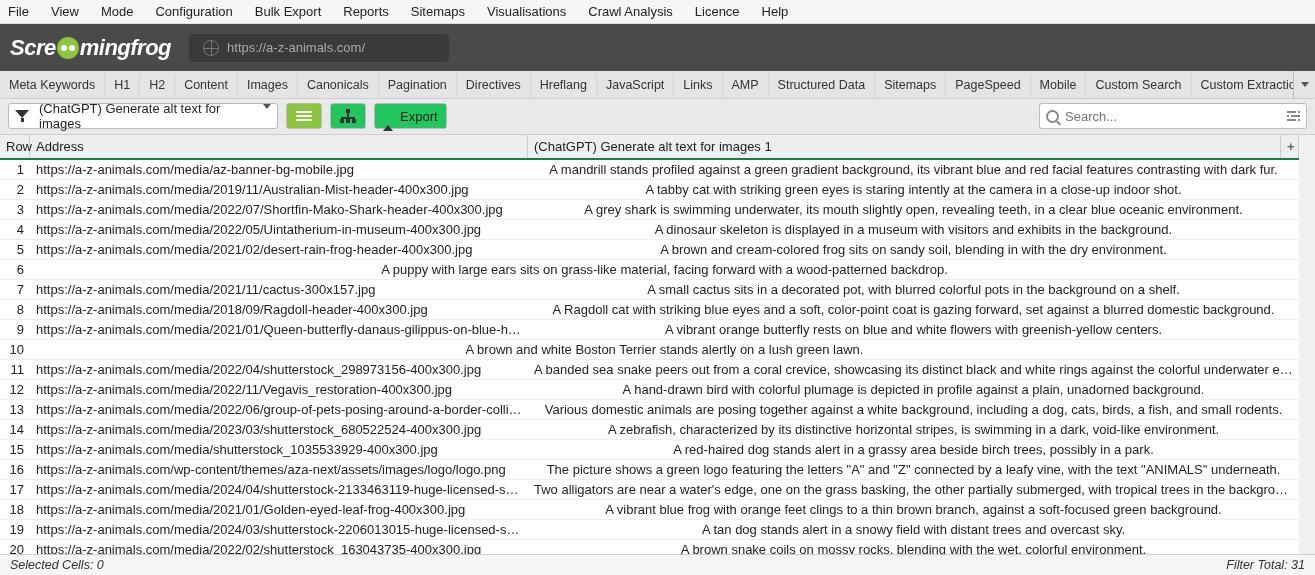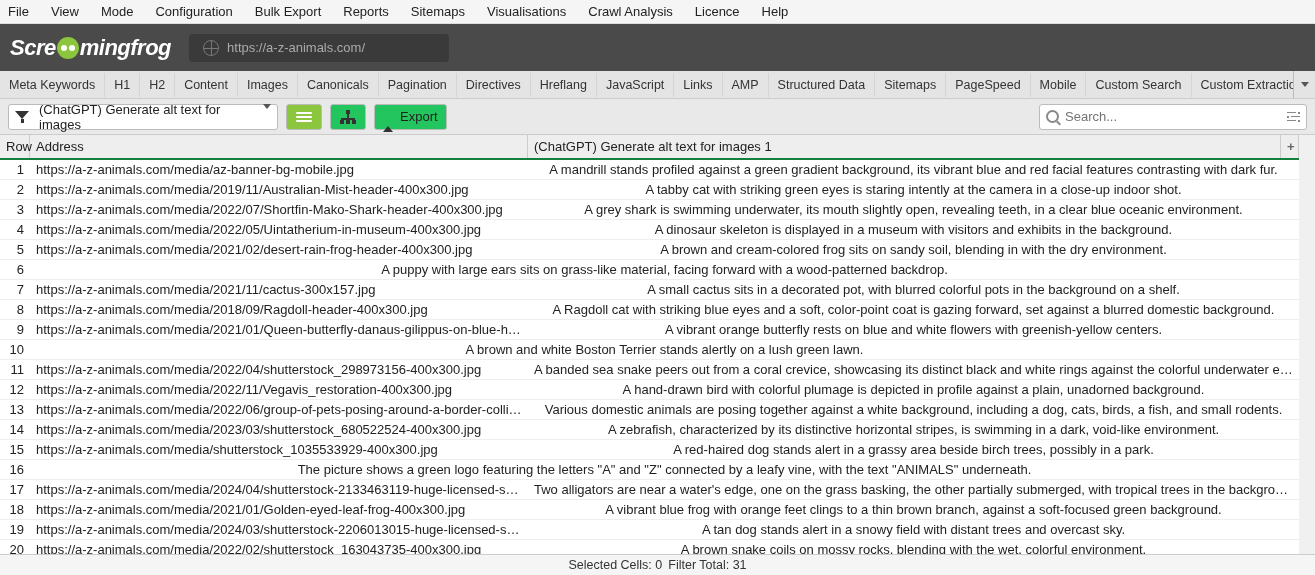--- a/index.html
+++ b/index.html
@@ -12,21 +12,21 @@
 .logo-eye { width:6px; height:6px; background:#fff; border-radius:50%; display:inline-block; margin:0 1px; }
 .url-box { background:#3a3a3a; color:#aaa; border-radius:4px; margin-left:18px; padding:6px 14px; display:flex; align-items:center; gap:8px; min-width:260px; }
 .globe-icon { width:16px; height:16px; border:1.5px solid #777; border-radius:50%; position:relative; }
 .globe-icon::before,.globe-icon::after{content:"";position:absolute;background:#777;}
 .globe-icon::before{left:0;right:0;top:50%;height:1px;}
 .globe-icon::after{top:0;bottom:0;left:50%;width:1px;}
 .tabs-row { background:#e4e4e4; display:flex; align-items:center; border-bottom:1px solid #ccc; height:28px; overflow:hidden; }
 .tab { padding:5px 9px; font-size:12.5px; color:#333; white-space:nowrap; cursor:default; border-right:1px solid #d4d4d4; }
 .dropdown-btn { width:22px; display:flex; align-items:center; justify-content:center; border-left:1px solid #bbb; height:100%; }
 .chev-down { width:0; height:0; border-left:4px solid transparent; border-right:4px solid transparent; border-top:5px solid #555; }
-.toolbar { background:#e9e9e9; display:flex; align-items:center; padding:5px 8px; gap:8px; border-bottom:1px solid #ccc; height:36px; }
+.toolbar { background:#e9e9e9; display:flex; align-items:flex-end; padding:5px 8px; gap:8px; border-bottom:1px solid #ccc; height:36px; }
 .filter-icon { width:14px; height:12px; display:flex; flex-direction:column; justify-content:center; align-items:center; }
 .funnel { width:0; height:0; border-left:7px solid transparent; border-right:7px solid transparent; border-top:8px solid #333; }
 .funnel-stem { width:3px; height:5px; background:#333; }
 .combobox { display:flex; align-items:center; border:1px solid #bbb; background:#fff; border-radius:3px; height:26px; width:270px; }
 .combobox .cb-icon{padding:0 6px;}
 .combobox .cb-text{flex:1; padding:0 4px; font-size:13px;}
 .combobox .cb-arrow{padding:0 6px;}
 .btn { border:1px solid #bbb; background:#22c55e; border-radius:3px; height:26px; display:flex; align-items:center; padding:0 8px; gap:5px; font-size:13px; }
 .btn.icon-only{padding:0;width:36px;justify-content:center;}
 .btn.green{background:#8cc63f;}
@@ -54,21 +54,21 @@
 .gh-cell{padding:4px 6px;border-right:1px solid #ccc;}
 .gh-row{width:30px;text-align:left;}
 .gh-addr{width:498px;text-align:left;}
 .gh-alt{flex:1;text-align:left;}
 .gh-plus{width:18px;text-align:center;font-weight:bold;color:#666;}
 .data-row{display:flex;border-bottom:1px solid #eee;font-size:13px;height:20px;align-items:center;}
 .dc{padding:1px 6px;overflow:hidden;white-space:nowrap;text-overflow:ellipsis;}
 .dc-row{width:30px;text-align:right;color:#222;}
 .dc-addr{width:498px;}
 .dc-alt{flex:1;text-align:center;}
-.status-bar{background:#f5f5f5;border-top:1px solid #ccc;padding:3px 10px;font-size:12.5px;text-align:right;color:#333;display:flex;justify-content:center;gap:6px;}
+.status-bar{background:#f5f5f5;border-top:1px solid #ccc;padding:3px 10px;font-size:12.5px;text-align:right;color:#333;display:flex;justify-content:space-between;gap:6px;font-style:italic;}
 .vscroll-track{width:16px;background:#f0f0f0;}
 </style>
 </head>
 <body>
 
 <div class="menubar" id="menubar">
     <span>File</span>
     <span>View</span>
     <span>Mode</span>
     <span>Configuration</span>
@@ -247,20 +247,21 @@
             <div class="dc dc-addr">https://a-z-animals.com/media/2023/03/shutterstock_680522524-400x300.jpg</div>
             <div class="dc dc-alt">A zebrafish, characterized by its distinctive horizontal stripes, is swimming in a dark, void-like environment.</div>
           </div>
           <div class="data-row">
             <div class="dc dc-row">15</div>
             <div class="dc dc-addr">https://a-z-animals.com/media/shutterstock_1035533929-400x300.jpg</div>
             <div class="dc dc-alt">A red-haired dog stands alert in a grassy area beside birch trees, possibly in a park.</div>
           </div>
           <div class="data-row">
             <div class="dc dc-row">16</div>
+            <div class="dc dc-addr">https://a-z-animals.com/wp-content/themes/aza-next/assets/images/logo/logo.png</div>
             <div class="dc dc-alt">The picture shows a green logo featuring the letters "A" and "Z" connected by a leafy vine, with the text "ANIMALS" underneath.</div>
           </div>
           <div class="data-row">
             <div class="dc dc-row">17</div>
             <div class="dc dc-addr">https://a-z-animals.com/media/2024/04/shutterstock-2133463119-huge-licensed-scaled-...</div>
             <div class="dc dc-alt">Two alligators are near a water's edge, one on the grass basking, the other partially submerged, with tropical trees in the background.</div>
           </div>
           <div class="data-row">
             <div class="dc dc-row">18</div>
             <div class="dc dc-addr">https://a-z-animals.com/media/2021/01/Golden-eyed-leaf-frog-400x300.jpg</div>

